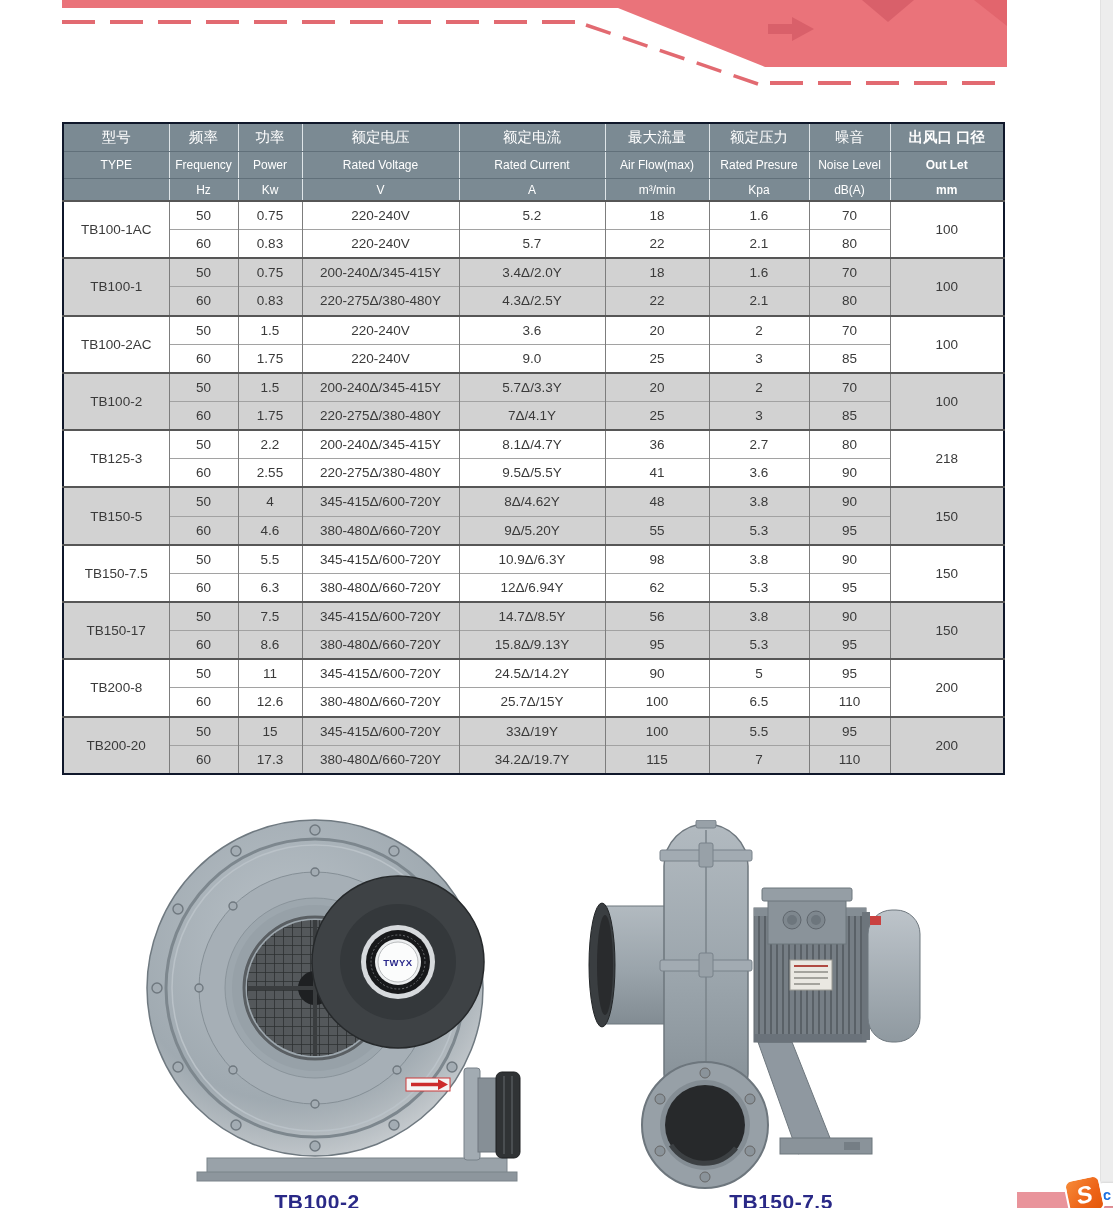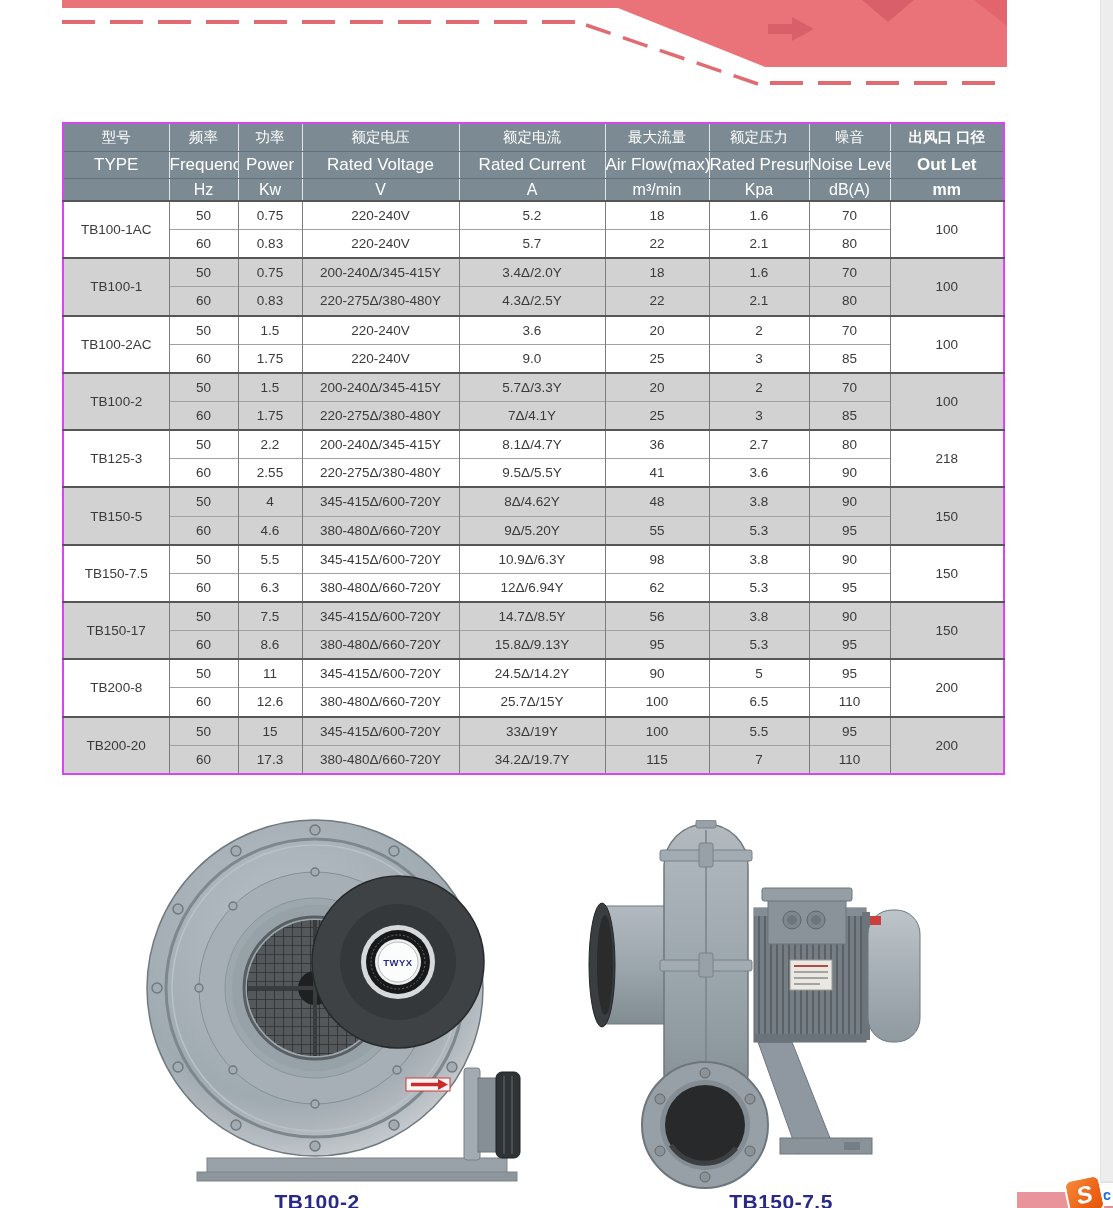--- a/index.html
+++ b/index.html
@@ -6,31 +6,31 @@
   body{
     width:1113px;height:1208px;overflow:hidden;position:relative;
     background:#ffffff;font-family:"Liberation Sans",sans-serif;
   }
   
   .decor{position:absolute;left:62px;top:0;}
   
   table.spec{
     position:absolute;left:62px;top:122px;width:941px;
     border-collapse:collapse;table-layout:fixed;
-    border:2px solid #d946ef;
+    border:2px solid #0f172a;
   }
   table.spec th{
     background:#7b8a93;color:#ffffff;font-weight:normal;text-align:center;
     border-right:1px solid #dfe5e8;border-bottom:1px solid #61707a;
     padding:0;overflow:hidden;white-space:nowrap;
   }
   table.spec th:last-child{border-right:none;font-weight:bold;}
   tr.hd-zh th{height:27px;font-size:14.5px;}
-  tr.hd-en th{height:26px;font-size:17px;}
-  tr.hd-unit th{height:21px;font-size:16px;border-bottom:1px solid #4f4f4f;}
+  tr.hd-en th{height:26px;font-size:12px;}
+  tr.hd-unit th{height:21px;font-size:12px;border-bottom:1px solid #4f4f4f;}
   table.spec td{
     text-align:center;font-size:13.5px;color:#3a3a3a;
     border-right:1px solid #7d7d7d;border-left:1px solid #7d7d7d;
     padding:0;overflow:hidden;white-space:nowrap;background:#ffffff;
   }
   table.spec tbody tr{height:28.65px;}
   tr.row-second td{border-top:1px solid #a2a2a2;}
   tr.group-first td{border-top:2px solid #565656;}
   tr.shaded td{background:#d2d2d2;}
   td.model-cell,td.outlet-cell{font-size:13.5px;color:#333;}

